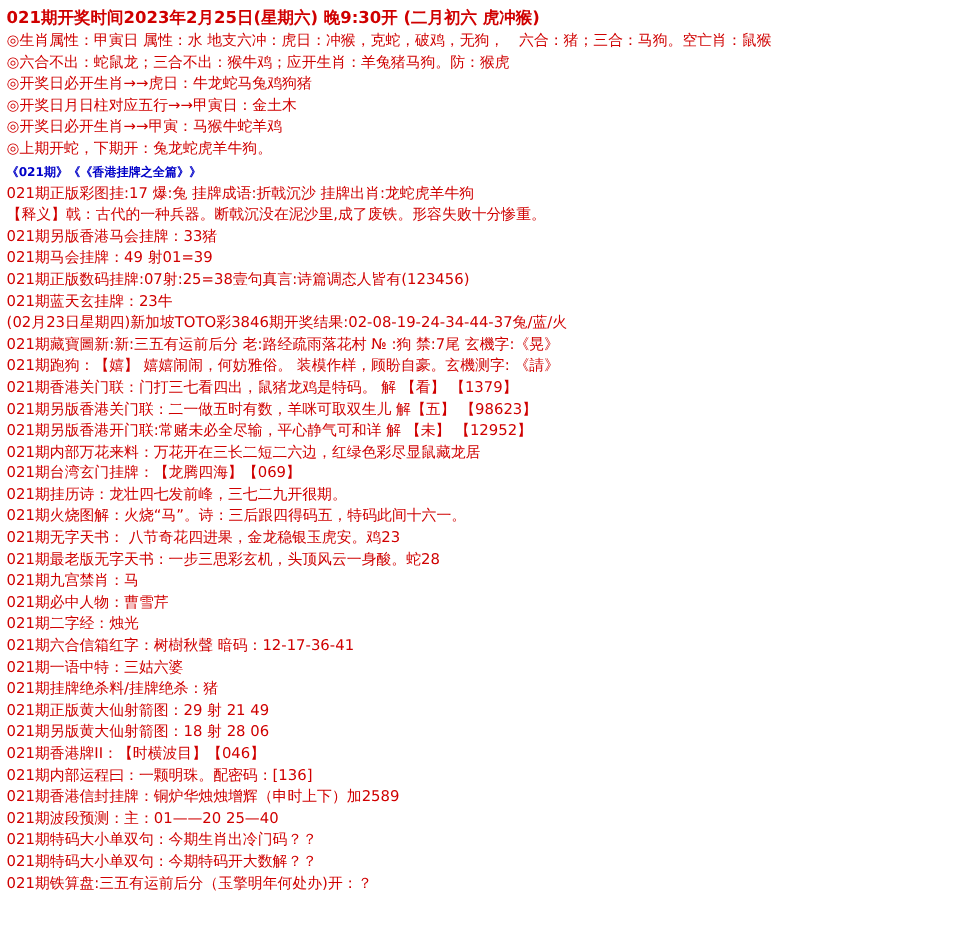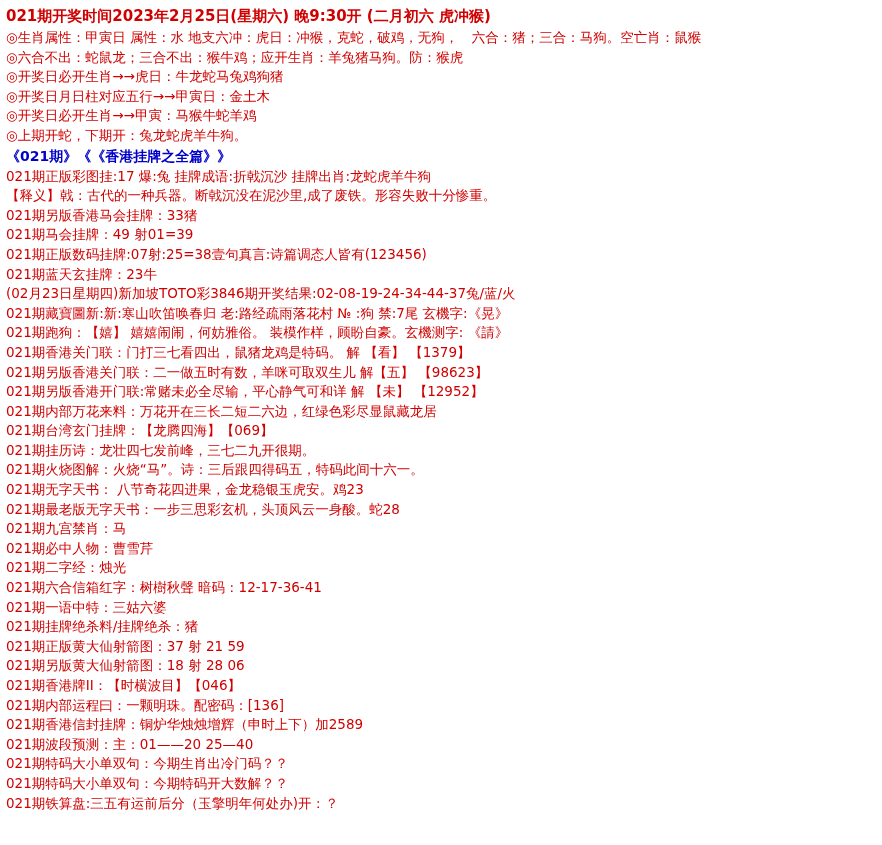--- a/index.html
+++ b/index.html
@@ -30,21 +30,21 @@
   .title {
     color: #d00000;
     font-weight: bold;
     font-size: 15px;
     line-height: 22px;
     padding-bottom: 1px;
   }
   .sec-head {
     color: #0000c8;
     font-weight: bold;
-    font-size: 14px;
+    font-size: 11px;
     line-height: 21px;
   }
 </style>
 </head>
 <body>
 
 <div class="page">
 
   <div class="line title">021期开奖时间2023年2月25日(星期六)  晚9:30开 (二月初六  虎冲猴)</div>
 
@@ -60,38 +60,38 @@
   <div class="line sec-head">《021期》《《香港挂牌之全篇》》</div>
 
   <div>
     <div class="line">021期正版彩图挂:17 爆:兔 挂牌成语:折戟沉沙 挂牌出肖:龙蛇虎羊牛狗</div>
     <div class="line">【释义】戟：古代的一种兵器。断戟沉没在泥沙里,成了废铁。形容失败十分惨重。</div>
     <div class="line">021期另版香港马会挂牌：33猪</div>
     <div class="line">021期马会挂牌：49 射01=39</div>
     <div class="line">021期正版数码挂牌:07射:25=38壹句真言:诗篇调态人皆有(123456)</div>
     <div class="line">021期蓝天玄挂牌：23牛</div>
     <div class="line">(02月23日星期四)新加坡TOTO彩3846期开奖结果:02-08-19-24-34-44-37兔/蓝/火</div>
-    <div class="line">021期藏寶圖新:新:寒山吹笛唤春归 老:路经疏雨落花村 № :狗 禁:7尾 玄機字:《晃》</div>
+    <div class="line">021期藏寶圖新:新:三五有运前后分 老:路经疏雨落花村 № :狗 禁:7尾 玄機字:《晃》</div>
     <div class="line">021期跑狗：【嬉】 嬉嬉闹闹，何妨雅俗。 装模作样，顾盼自豪。玄機测字: 《請》</div>
     <div class="line">021期香港关门联：门打三七看四出，鼠猪龙鸡是特码。 解 【看】 【1379】</div>
     <div class="line">021期另版香港关门联：二一做五时有数，羊咪可取双生儿 解【五】 【98623】</div>
     <div class="line">021期另版香港开门联:常赌未必全尽输，平心静气可和详 解 【未】 【12952】</div>
     <div class="line">021期内部万花来料：万花开在三长二短二六边，红绿色彩尽显鼠藏龙居</div>
     <div class="line">021期台湾玄门挂牌：【龙腾四海】【069】</div>
     <div class="line">021期挂历诗：龙壮四七发前峰，三七二九开很期。</div>
     <div class="line">021期火烧图解：火烧“马”。诗：三后跟四得码五，特码此间十六一。</div>
     <div class="line">021期无字天书： 八节奇花四进果，金龙稳银玉虎安。鸡23</div>
     <div class="line">021期最老版无字天书：一步三思彩玄机，头顶风云一身酸。蛇28</div>
     <div class="line">021期九宫禁肖：马</div>
     <div class="line">021期必中人物：曹雪芹</div>
     <div class="line">021期二字经：烛光</div>
     <div class="line">021期六合信箱红字：树樹秋聲  暗码：12-17-36-41</div>
     <div class="line">021期一语中特：三姑六婆</div>
     <div class="line">021期挂牌绝杀料/挂牌绝杀：猪</div>
-    <div class="line">021期正版黄大仙射箭图：37 射 21 59</div>
+    <div class="line">021期正版黄大仙射箭图：29 射 21 49</div>
     <div class="line">021期另版黄大仙射箭图：18 射 28 06</div>
     <div class="line">021期香港牌II：【时横波目】【046】</div>
     <div class="line">021期内部运程曰：一颗明珠。配密码：[136]</div>
     <div class="line">021期香港信封挂牌：铜炉华烛烛增辉（申时上下）加2589</div>
     <div class="line">021期波段预测：主：01——20  25—40</div>
     <div class="line">021期特码大小单双句：今期生肖出冷门码？？</div>
     <div class="line">021期特码大小单双句：今期特码开大数解？？</div>
     <div class="line">021期铁算盘:三五有运前后分（玉擎明年何处办)开：？</div>
 
   </div>

